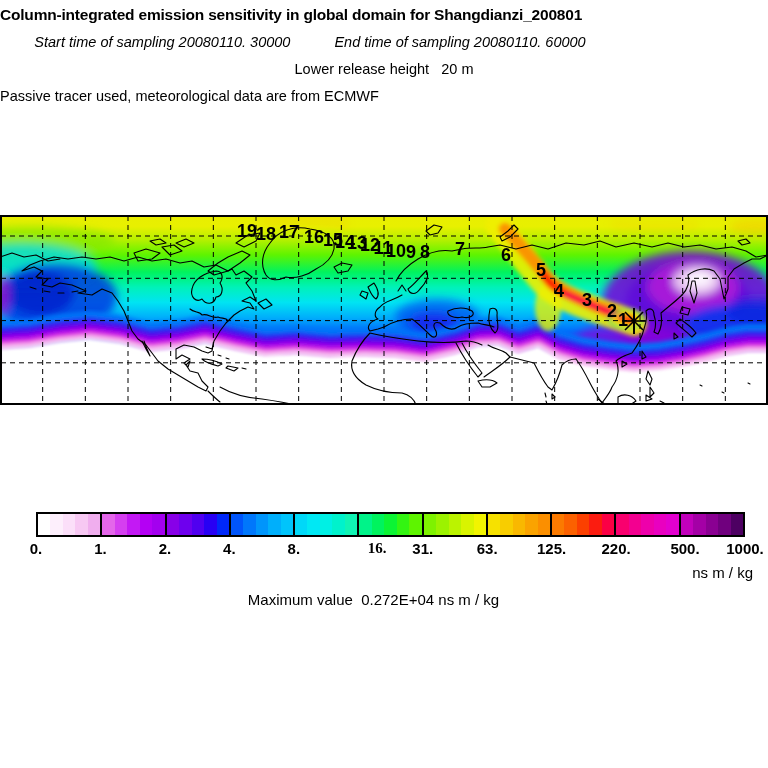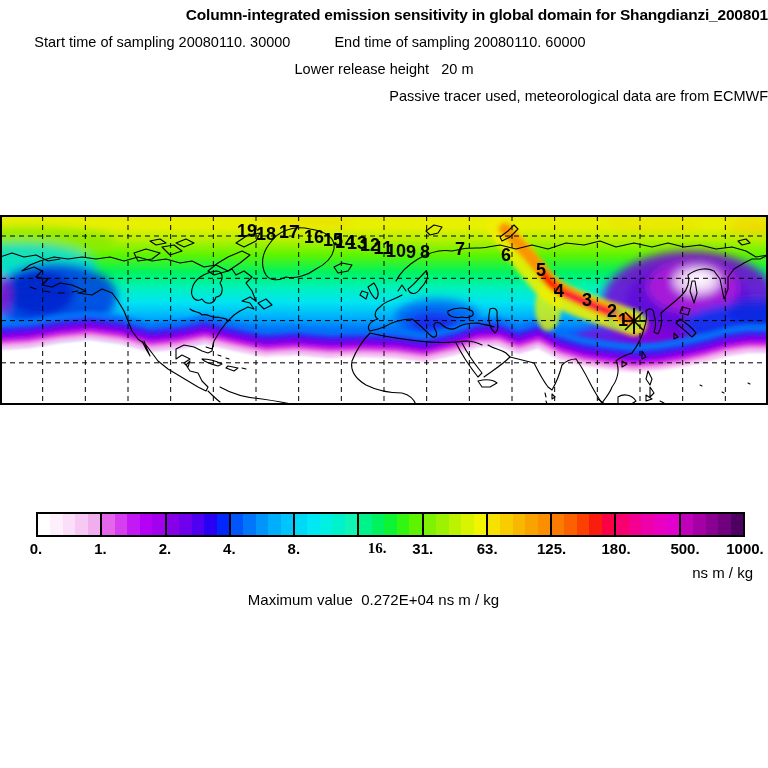--- a/index.html
+++ b/index.html
@@ -1,21 +1,21 @@
 <!DOCTYPE html>
 <html><head>
 <meta charset="utf-8">
 <style>
   html,body{margin:0;padding:0;background:#fff;}
   .page{position:relative;width:768px;height:768px;background:#fff;overflow:hidden;
         font-family:"Liberation Sans","DejaVu Sans",sans-serif;color:#000;}
-  .hdr{position:absolute;left:0;width:768px;text-align:right;white-space:pre;}
+  .hdr{position:absolute;left:0;width:768px;text-align:left;white-space:pre;}
   .hdr-title{top:6px;font-size:15.5px;font-weight:bold;letter-spacing:-0.2px;}
   .hdr-row{display:flex;justify-content:center;align-items:baseline;font-size:14.5px;}
-  .row2{position:absolute;top:34px;left:0;width:620px;gap:44px;}
+  .row2{position:absolute;top:34px;left:0;width:620px;gap:44px;font-style:italic;}
   .row3{position:absolute;top:61px;left:0;width:768px;gap:38px;}
   .hdr-line4{top:88px;font-size:14.5px;}
   .seg{white-space:pre;}
   .mapwrap{position:absolute;left:0;top:215px;width:768px;height:246px;}
   .cbar{position:absolute;left:36px;top:512px;width:709px;height:25px;
         display:flex;border:2px solid #000;box-sizing:border-box;}
   .cb-block{flex:1 1 0;height:100%;}
   .cb-block + .cb-block{border-left:2px solid #000;}
   .cb-ticks{position:absolute;left:0;top:540px;width:768px;height:18px;font-size:15px;font-weight:bold;}
   .cb-tick{position:absolute;transform:translateX(-50%);white-space:pre;}
@@ -248,20 +248,20 @@
   <div class="cb-ticks" id="cbar-ticks">
       <span class="cb-tick" style="left: 36px;">0.</span>
       <span class="cb-tick" style="left: 100.455px;">1.</span>
       <span class="cb-tick" style="left: 164.909px;">2.</span>
       <span class="cb-tick" style="left: 229.364px;">4.</span>
       <span class="cb-tick" style="left: 293.818px;">8.</span>
       <span class="cb-tick" style="left: 377px; font-family: Liberation Serif, serif;">16.</span>
       <span class="cb-tick" style="left: 422.727px;">31.</span>
       <span class="cb-tick" style="left: 487.182px;">63.</span>
       <span class="cb-tick" style="left: 551.636px;">125.</span>
-      <span class="cb-tick" style="left: 616.091px;">180.</span>
+      <span class="cb-tick" style="left: 616.091px;">220.</span>
       <span class="cb-tick" style="left: 685px;">500.</span>
       <span class="cb-tick" style="left: 745px;">1000.</span>
     </div>
   <div class="cb-unit">ns m / kg</div>
   <div class="cb-max">Maximum value  0.272E+04 ns m / kg</div>
 
 </div>
 
 </body></html>

